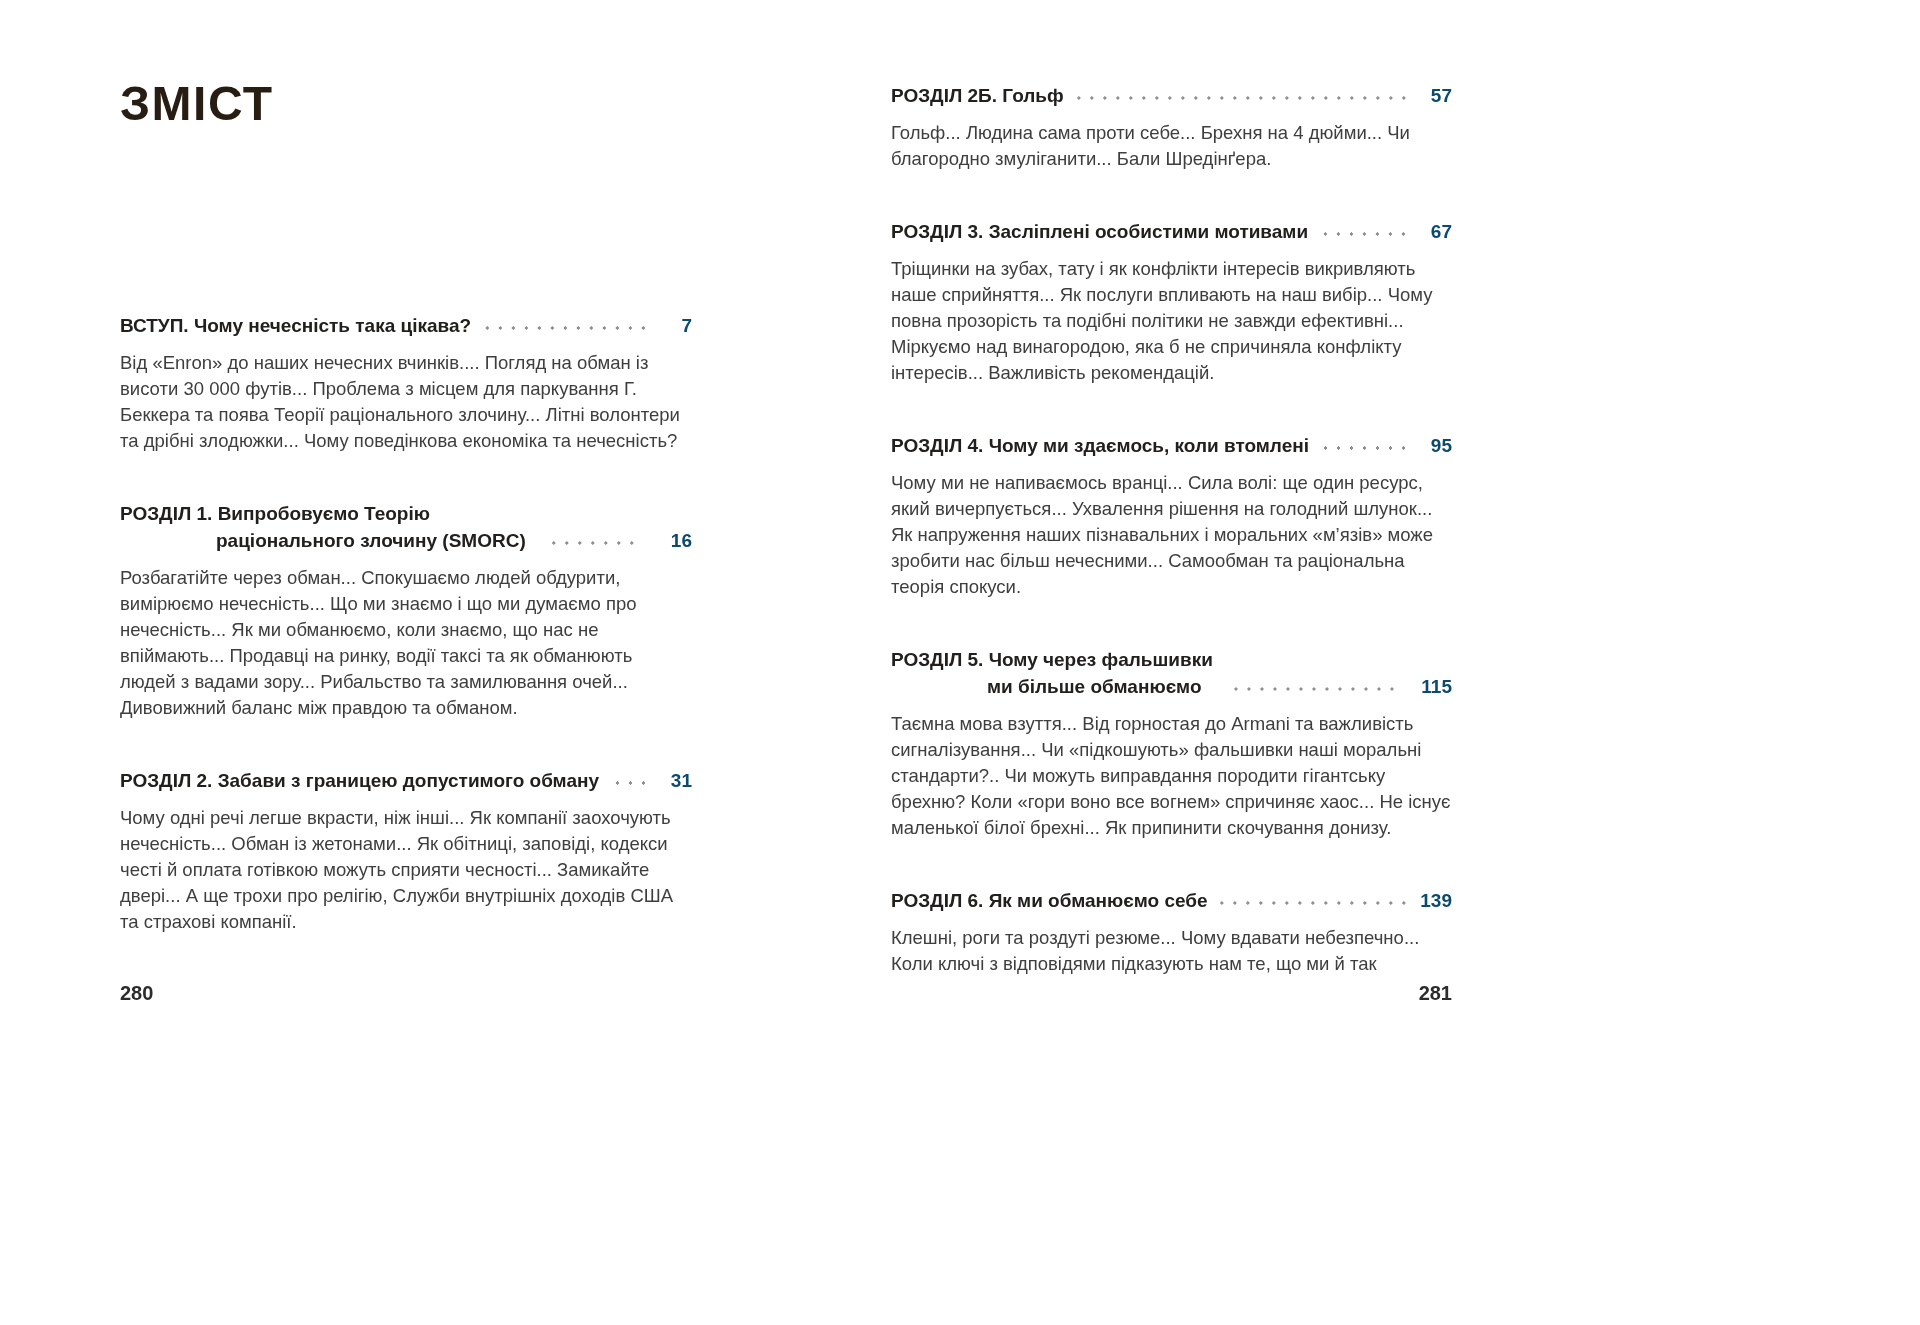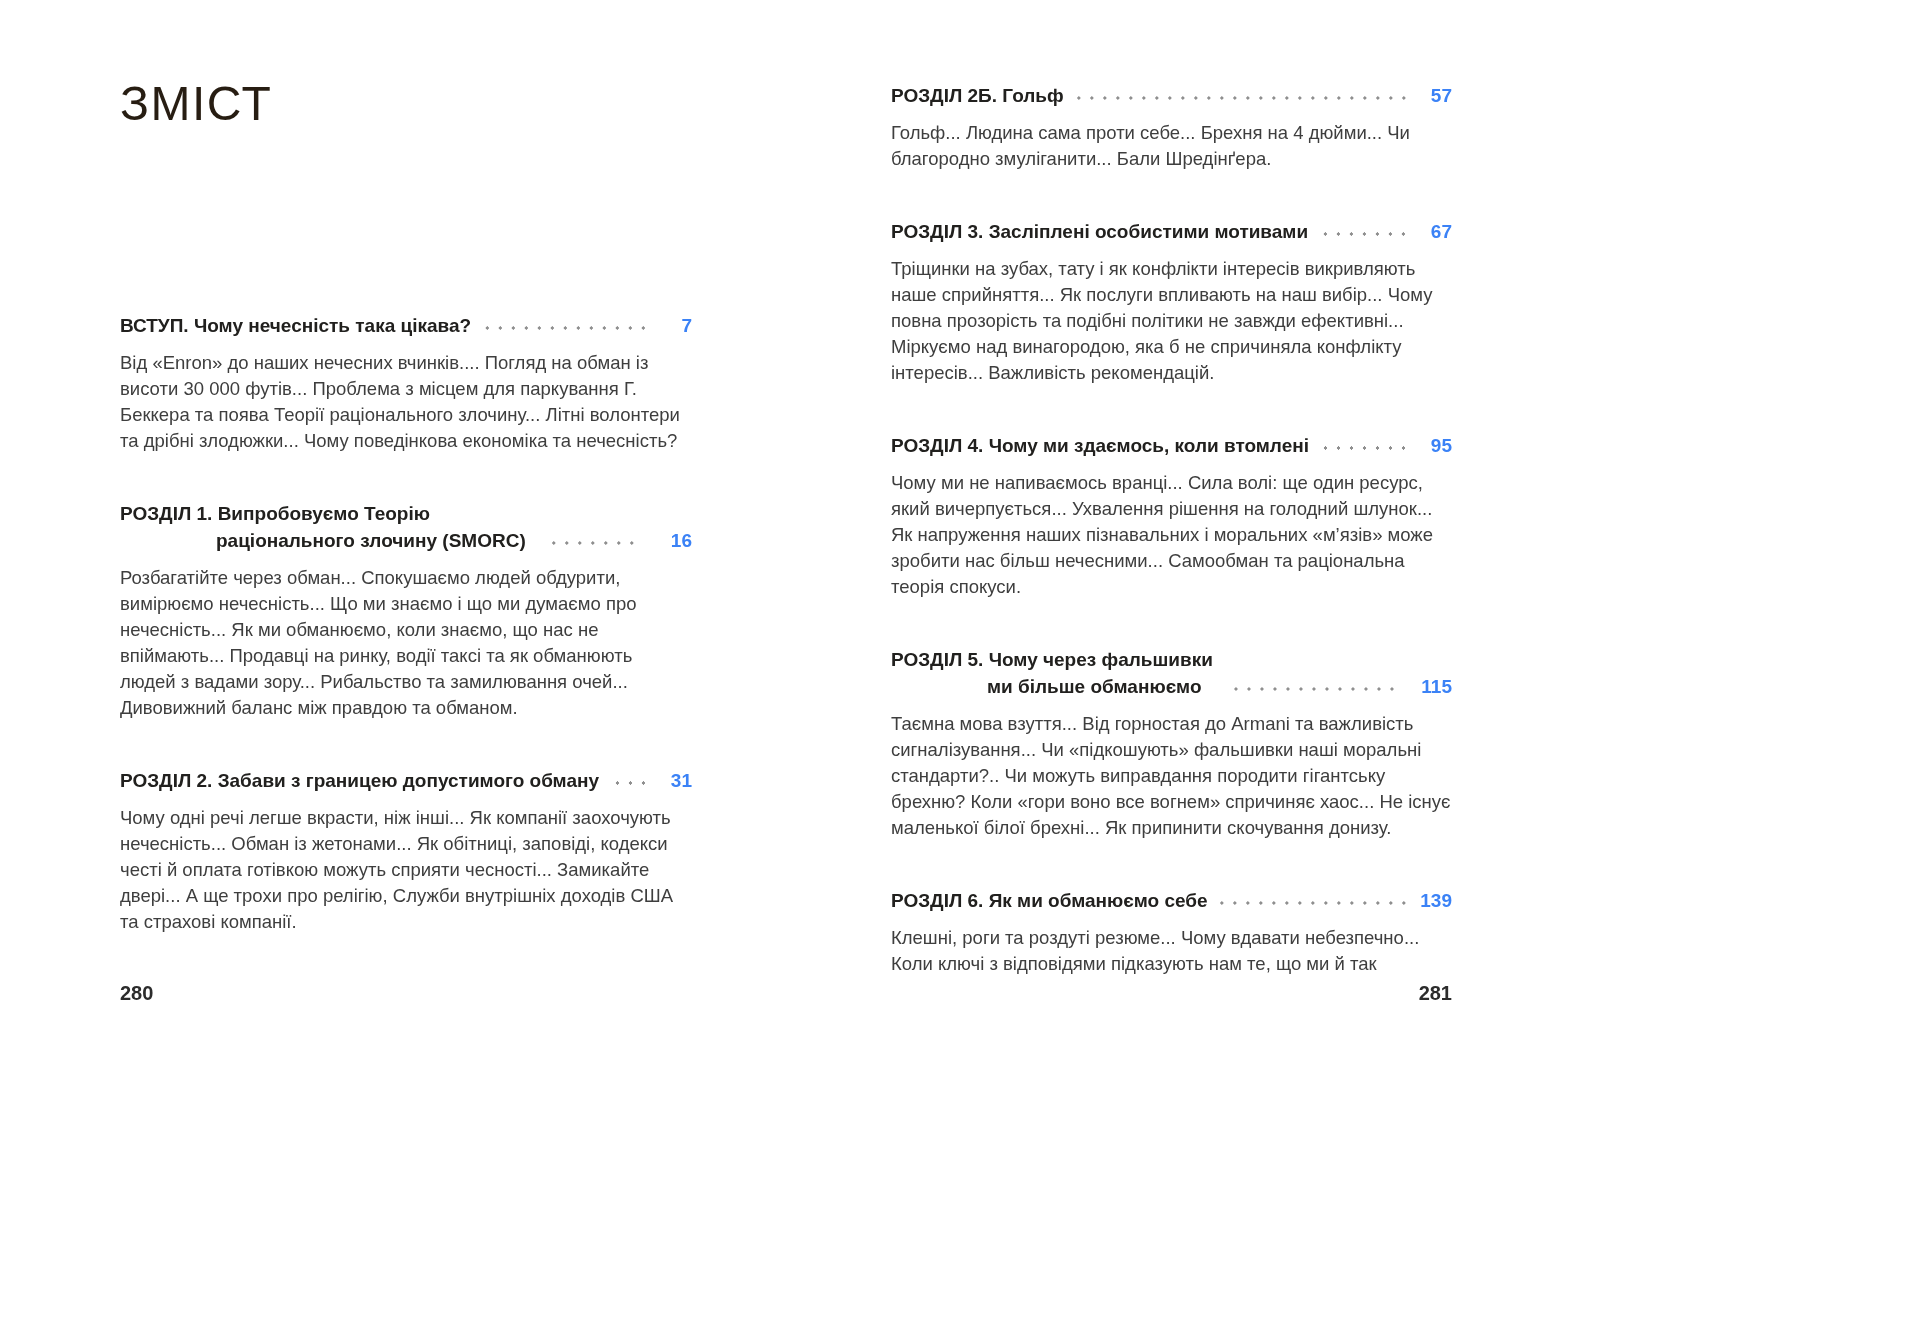--- a/index.html
+++ b/index.html
@@ -16,21 +16,21 @@
     overflow: hidden;
   }
   .page { position: absolute; top: 0; }
   .page-left  { left: 120px; width: 572px; }
   .page-right { left: 883px; width: 569px; }
 
   .toc-title {
     margin: 76px 0 0 0;
     font-size: 48px;
     line-height: 56px;
-    font-weight: 400;
+    font-weight: 700;
     letter-spacing: 1.5px;
     color: #271d12;
   }
 
   .entries { display: block; }
   #left-entries  { margin-top: 180px; }
   #right-entries { margin-top: 82px; margin-left: 8px; }
 
   .entry { margin-bottom: 46px; }
 
@@ -56,21 +56,21 @@
     background-repeat: repeat-x;
     background-position: right center;
     transform: translateY(2px);
   }
 
   .pnum {
     font-weight: 700;
     font-size: 19px;
     min-width: 36px;
     text-align: right;
-    color: #3b82f6;
+    color: #0c4a6e;
   }
 
   .desc {
     margin: 11px 0 0 0;
     font-size: 18.5px;
     line-height: 26px;
     font-weight: 400;
     color: #3e3e3e;
     max-width: 566px;
   }

